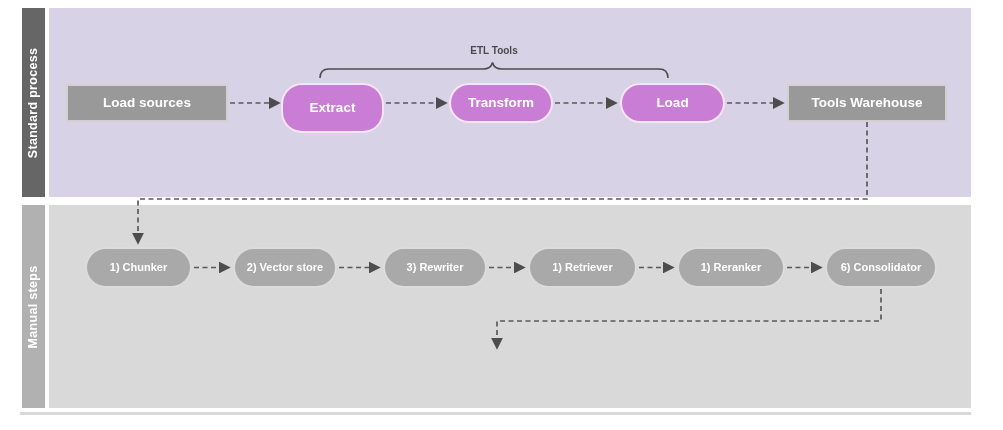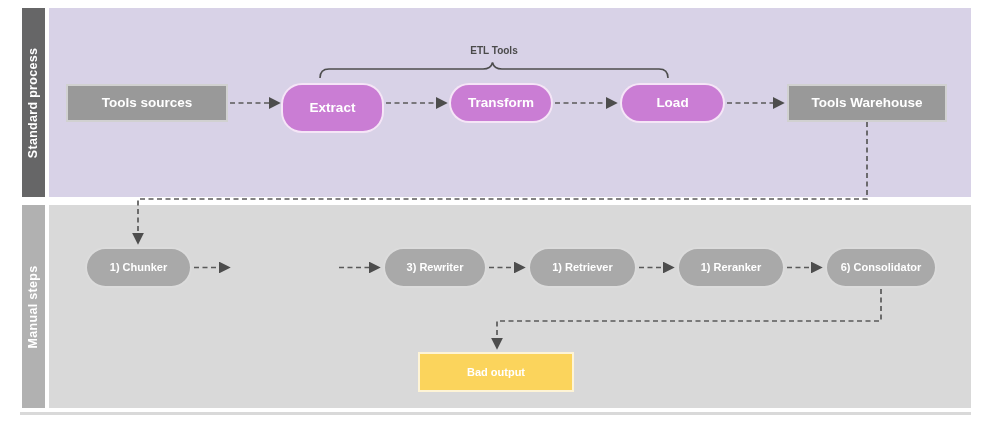--- a/index.html
+++ b/index.html
@@ -132,49 +132,49 @@
       <path d="M639,267.5 H670" marker-end="url(#arrow)"></path>
       <path d="M787,267.5 H818" marker-end="url(#arrow)"></path>
       <path d="M881,289 V321 H497 V345" marker-end="url(#arrow)"></path>
     </g>
     <path d="M320,78 Q320,69 329,69 L483,69 Q491,69 492.5,62.5 Q494,69 502,69 L659,69 Q668,69 668,78" stroke="#4d4d4d" stroke-width="1.6" fill="none"></path>
   </svg>
 
   <div class="etl-label">ETL Tools</div>
 
   <div class="node node-top box-gray" style="left:66px; top:84px; width:162px; height:38px;">
-    <span>Tools sources</span>
+    <span>Load sources</span>
   </div>
   <div class="node node-top pill-purple" style="left:281px; top:83px; width:103px; height:50px;">
     <span>Extract</span>
   </div>
   <div class="node node-top pill-purple" style="left:620px; top:83px; width:105px; height:40px;">
     <span>Load</span>
   </div>
   <div class="node node-top pill-purple" style="left:449px; top:83px; width:104px; height:40px;">
     <span>Transform</span>
   </div>
   <div class="node node-top box-gray" style="left:787px; top:84px; width:160px; height:38px;">
     <span>Tools Warehouse</span>
   </div>
 
   <div class="node node-bottom pill-gray" style="left:85px; top:247px; width:107px; height:41px;">
     <span>1) Chunker</span>
   </div>
+  <div class="node node-bottom pill-gray" style="left:233px; top:247px; width:104px; height:41px;">
+    <span>2) Vector store</span>
+  </div>
   <div class="node node-bottom pill-gray" style="left:383px; top:247px; width:104px; height:41px;">
     <span>3) Rewriter</span>
   </div>
   <div class="node node-bottom pill-gray" style="left:528px; top:247px; width:109px; height:41px;">
     <span>1) Retriever</span>
   </div>
   <div class="node node-bottom pill-gray" style="left:677px; top:247px; width:108px; height:41px;">
     <span>1) Reranker</span>
   </div>
   <div class="node node-bottom pill-gray" style="left:825px; top:247px; width:112px; height:41px;">
     <span>6) Consolidator</span>
   </div>
-  <div class="node node-bottom box-yellow" style="left:418px; top:352px; width:156px; height:40px;">
-    <span>Bad output</span>
-  </div>
 
   <div class="divider"></div>
 
 </div>
 
 </body></html>

